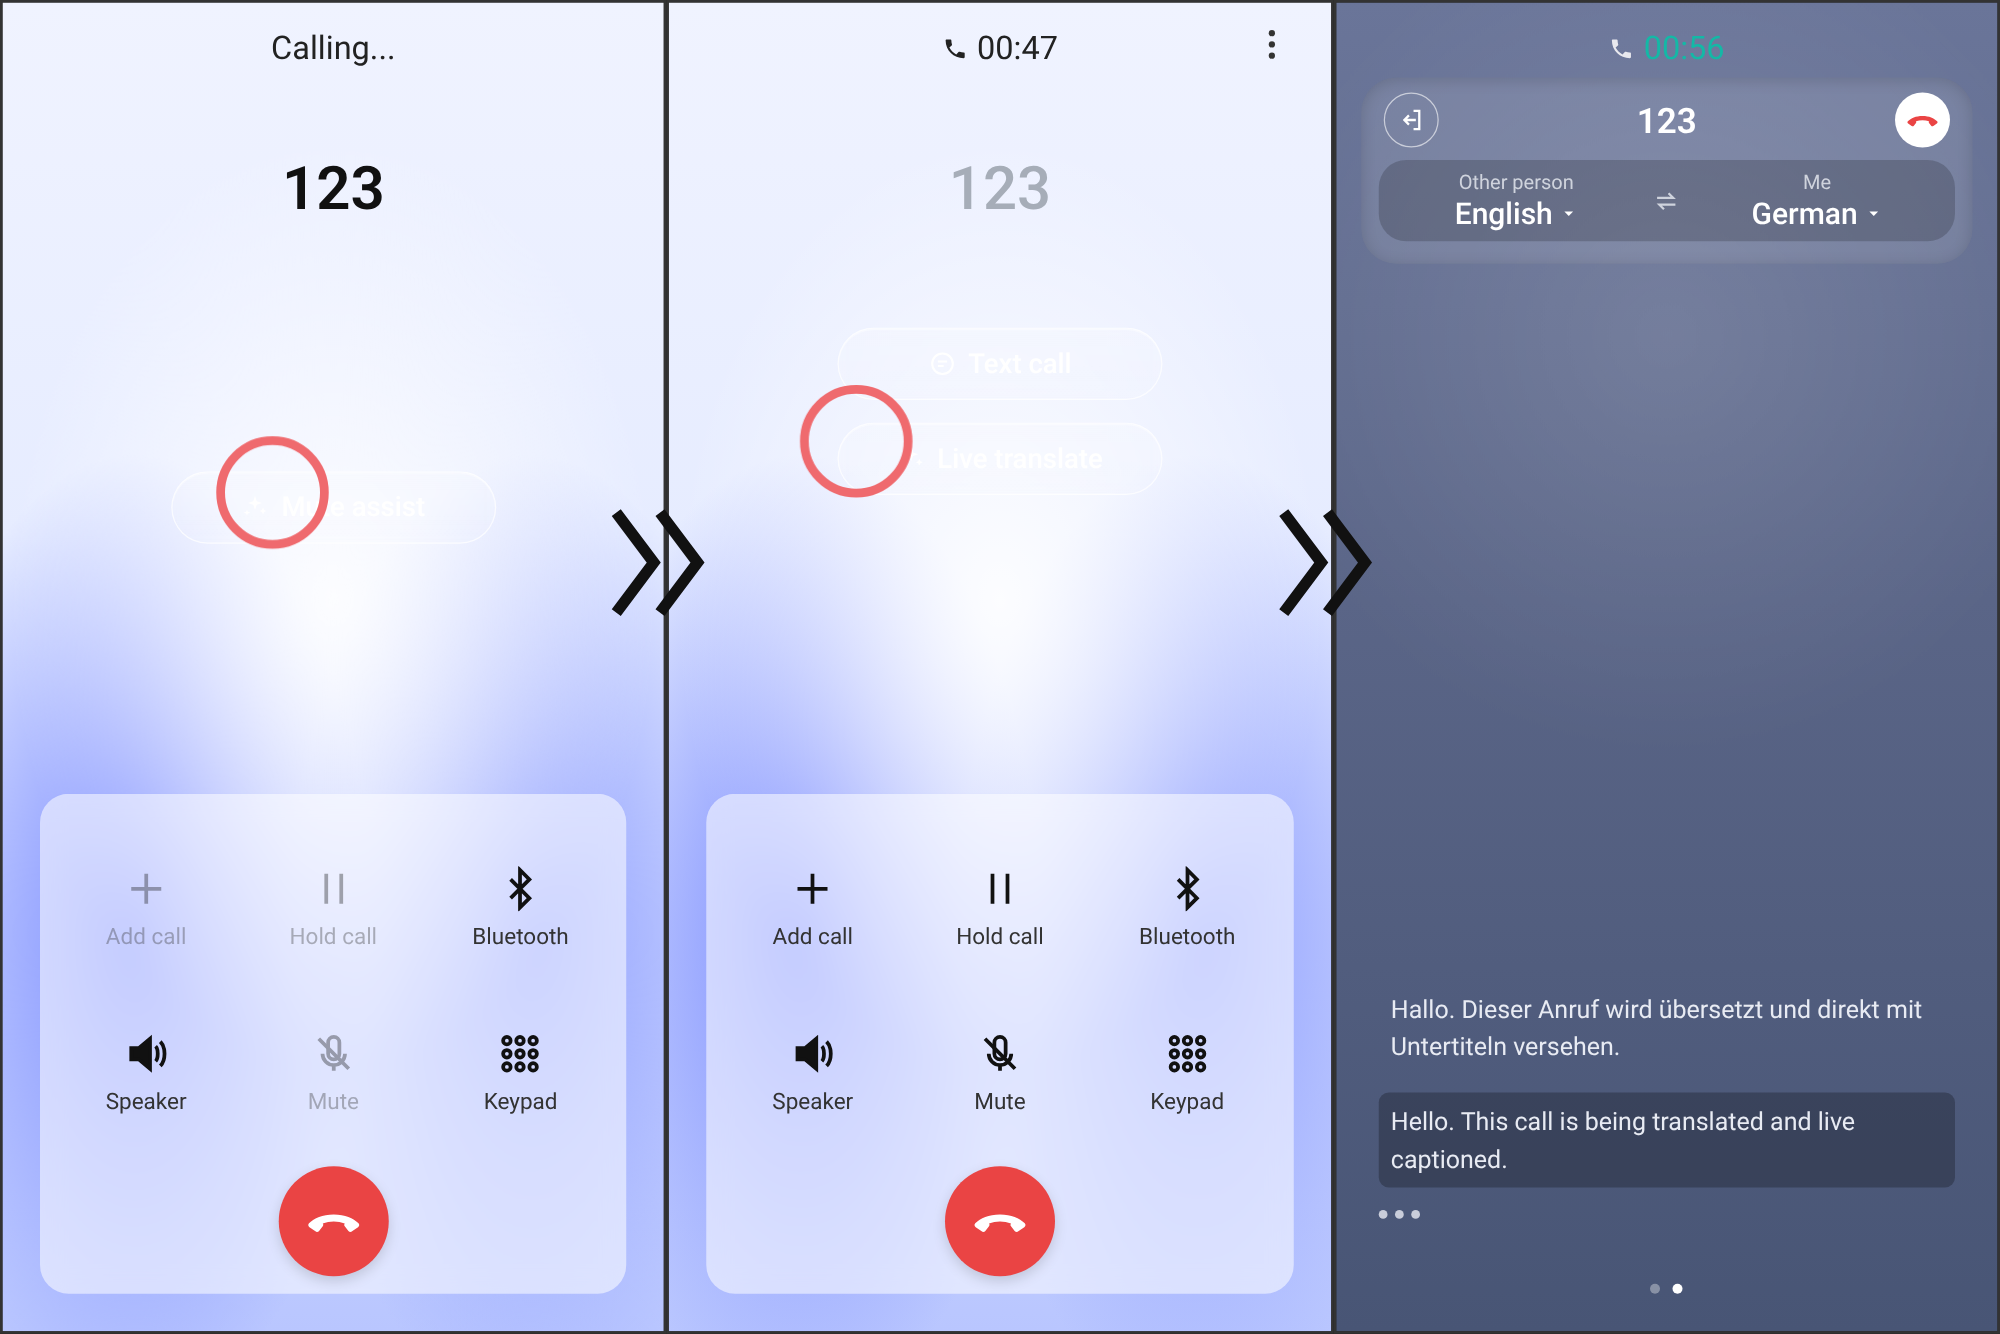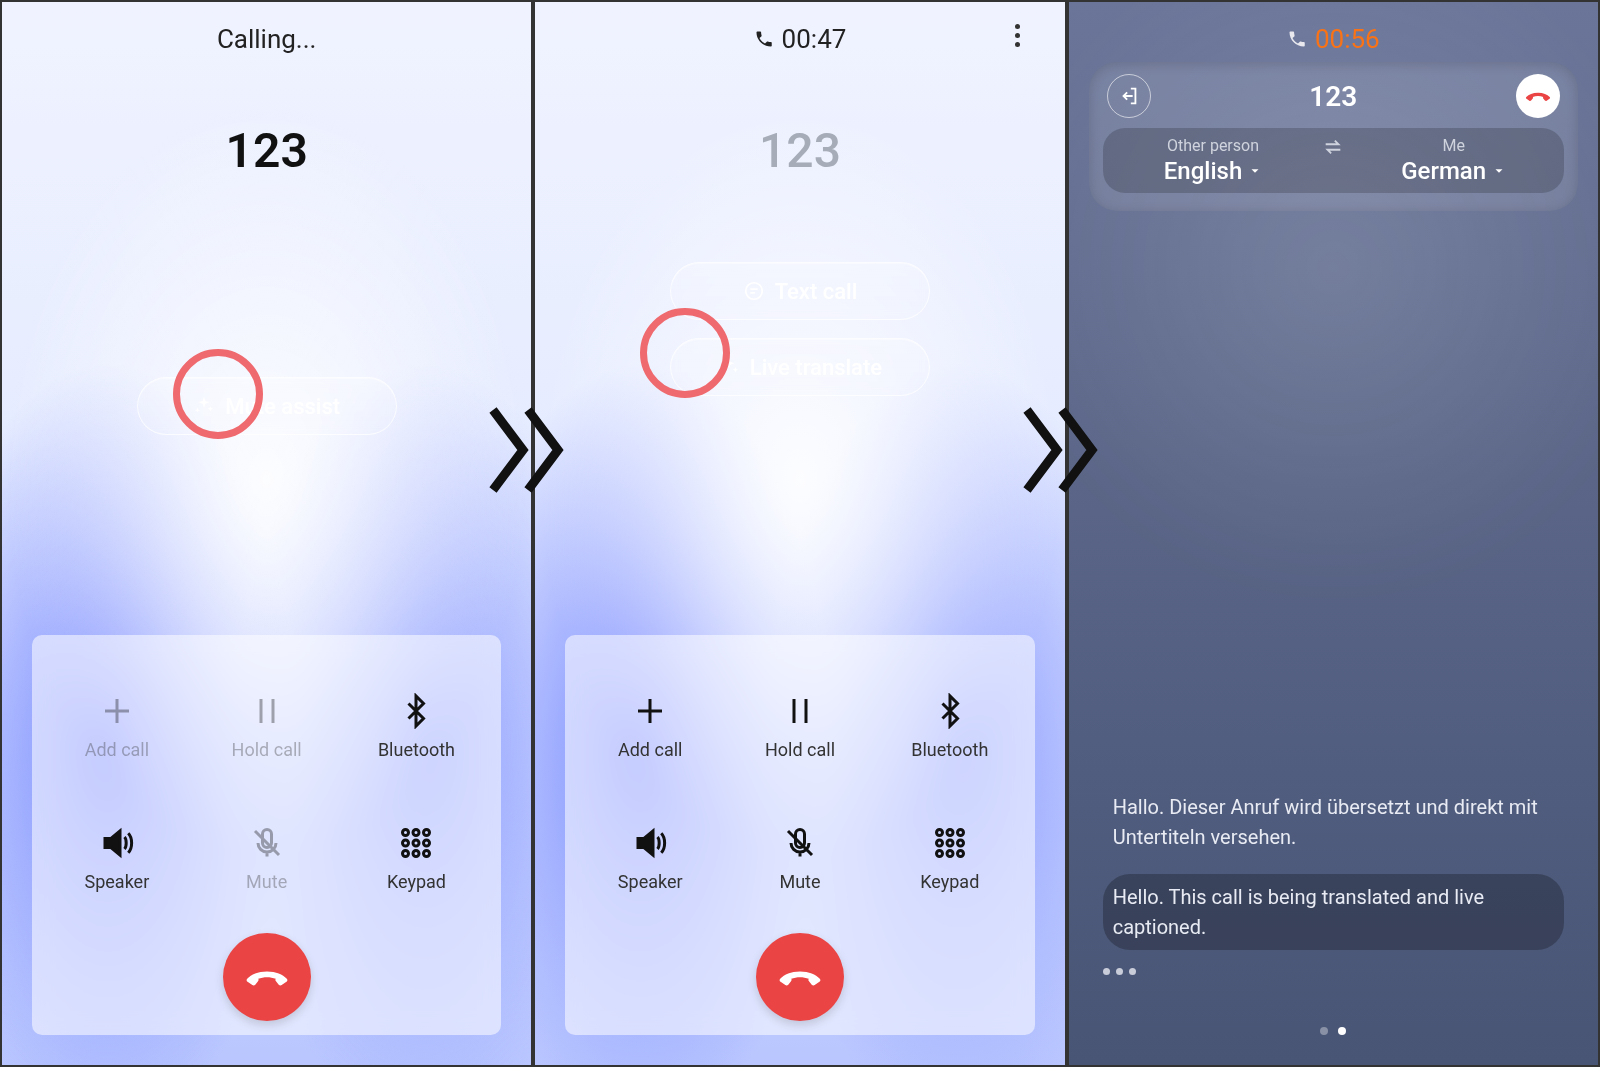--- a/index.html
+++ b/index.html
@@ -42,21 +42,21 @@
   .status-row {
     position: absolute;
     top: 22px; left: 0; right: 0;
     display: flex;
     align-items: center;
     justify-content: center;
     gap: 8px;
     color: #222;
     font-size: 26px;
   }
-  .status-row.dark { color: #f97316; }
+  .status-row.dark { color: #14b8a6; }
   .status-row svg { width: 20px; height: 20px; }
   .kebab {
     position: absolute;
     right: 34px; top: 20px;
     width: 26px; height: 26px;
     display: flex; flex-direction: column;
     align-items: center; justify-content: center;
     gap: 4px; cursor: pointer;
   }
   .kebab span { width:5px; height:5px; border-radius:50%; background:#333; }
@@ -104,21 +104,21 @@
     border:7px solid #ef6a6e;
     border-radius:50%;
     pointer-events:none;
   }
 
   
   .panel {
     position: absolute;
     left: 30px; right: 30px; bottom: 30px;
     height: 400px;
-    border-radius: 10px;
+    border-radius: 23px;
     background: rgba(255,255,255,0.55);
     backdrop-filter: blur(10px);
     padding: 24px 10px 10px 10px;
     display: grid;
     grid-template-columns: repeat(3, 1fr);
     grid-template-rows: 1fr 1fr auto;
     align-items: center;
     justify-items: center;
   }
   .ctl {
@@ -178,21 +178,21 @@
     cursor:pointer;
   }
   .s3-left-btn svg{ width:22px;height:22px; stroke:#fff; fill:none; stroke-width:2;}
   .s3-number { color:#fff; font-size:28px; font-weight:600; }
   .s3-end {
     width:44px; height:44px; border-radius:50%; background:#fff;
     display:flex; align-items:center; justify-content:center; cursor:pointer;
   }
   .s3-end svg{ width:26px;height:26px; fill:#ea4444;}
   .s3-lang {
-    display:flex; 
+    display:flex; align-items:center;
     background: rgba(0,0,0,0.18);
     border-radius:22px;
     padding: 8px 10px;
   }
   .s3-lang-col {
     flex:1; display:flex; flex-direction:column; align-items:center; gap:2px;
     cursor:pointer;
   }
   .s3-lang-label { color:#cfd3dd; font-size:16px; }
   .s3-lang-val { color:#fff; font-size:24px; font-weight:500; display:flex; align-items:center; gap:6px;}
@@ -201,21 +201,21 @@
   .s3-swap svg{width:22px;height:22px; stroke:#cfd3dd; fill:none; stroke-width:2;}
 
   .transcript {
     position:absolute;
     left: 34px; right: 34px; bottom: 90px;
     color:#e8ebf3;
     font-size:20px;
     line-height:1.5;
   }
   .tr-block { margin-top:14px; padding:8px 10px; border-radius:8px; }
-  .tr-block.highlight { background: rgba(0,0,0,0.25); border-radius: 27px; }
+  .tr-block.highlight { background: rgba(0,0,0,0.25); }
   .typing-dots {
     margin-top:18px;
     display:flex; gap:6px;
   }
   .typing-dots span{ width:7px;height:7px;border-radius:50%; background:#c9cdda; }
   .pager {
     position:absolute; bottom:30px; left:0; right:0;
     display:flex; justify-content:center; gap:10px;
   }
   .pager span{ width:8px;height:8px;border-radius:50%; background:rgba(255,255,255,0.35);}

